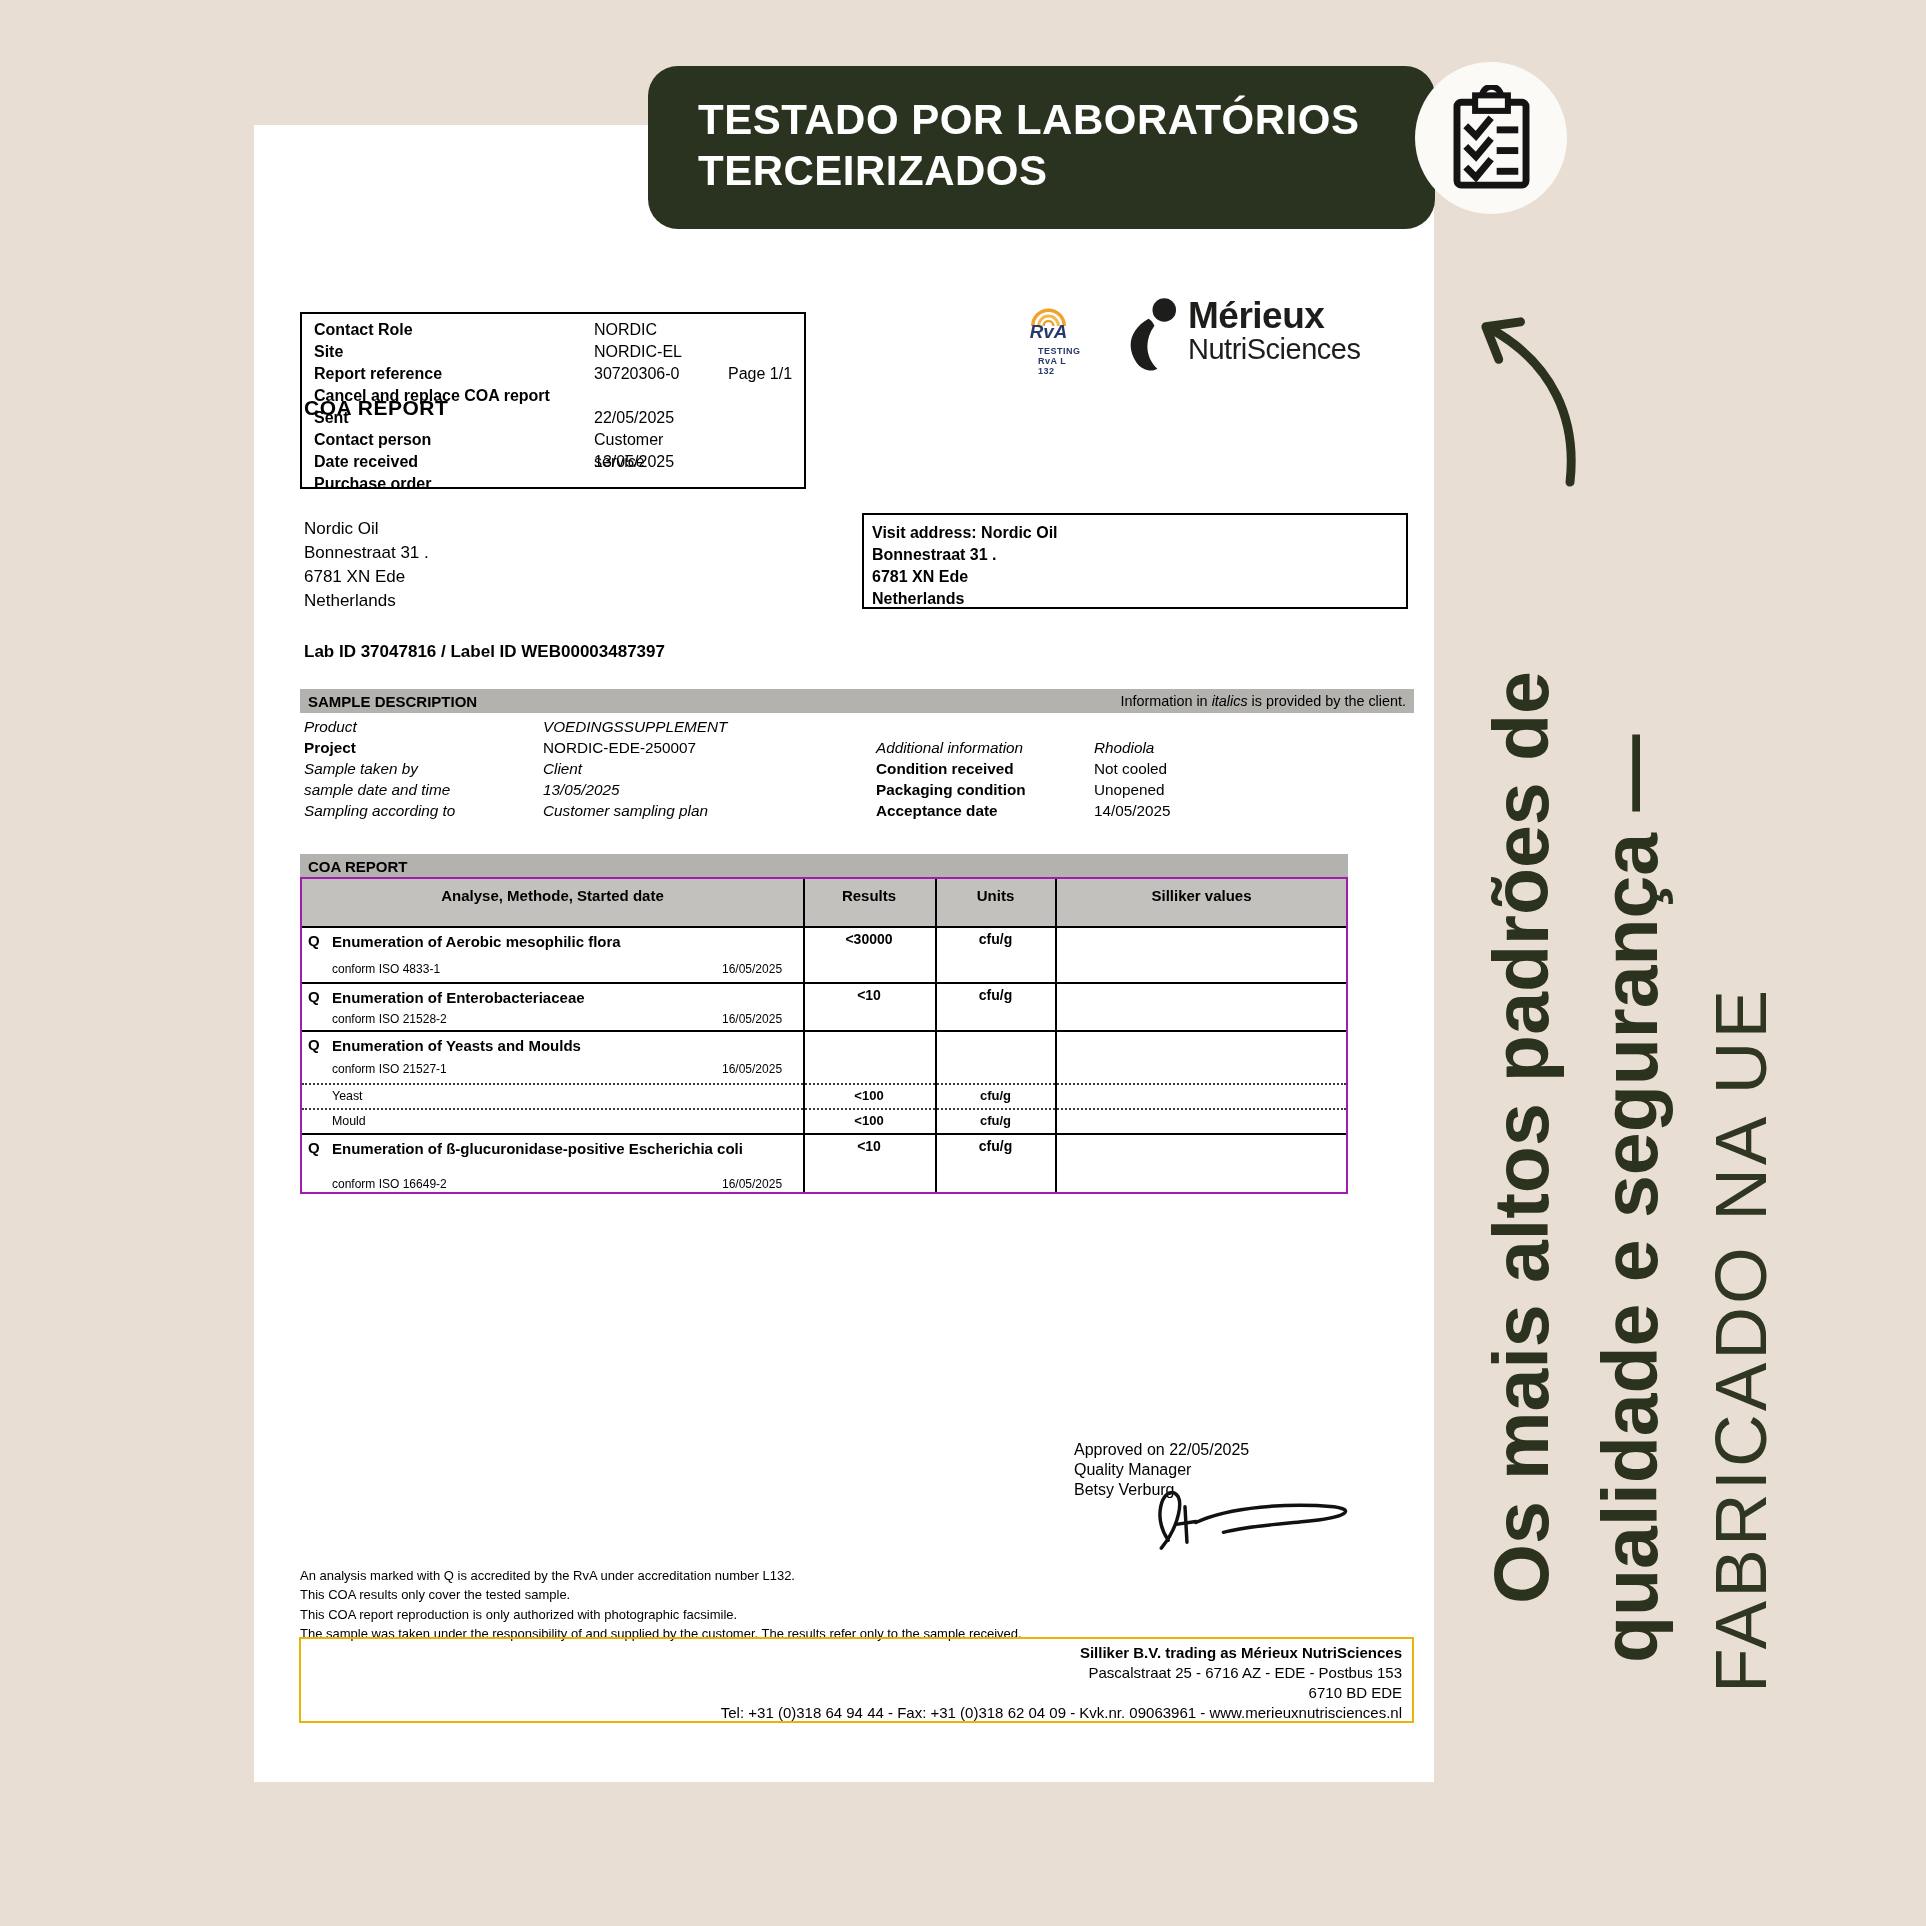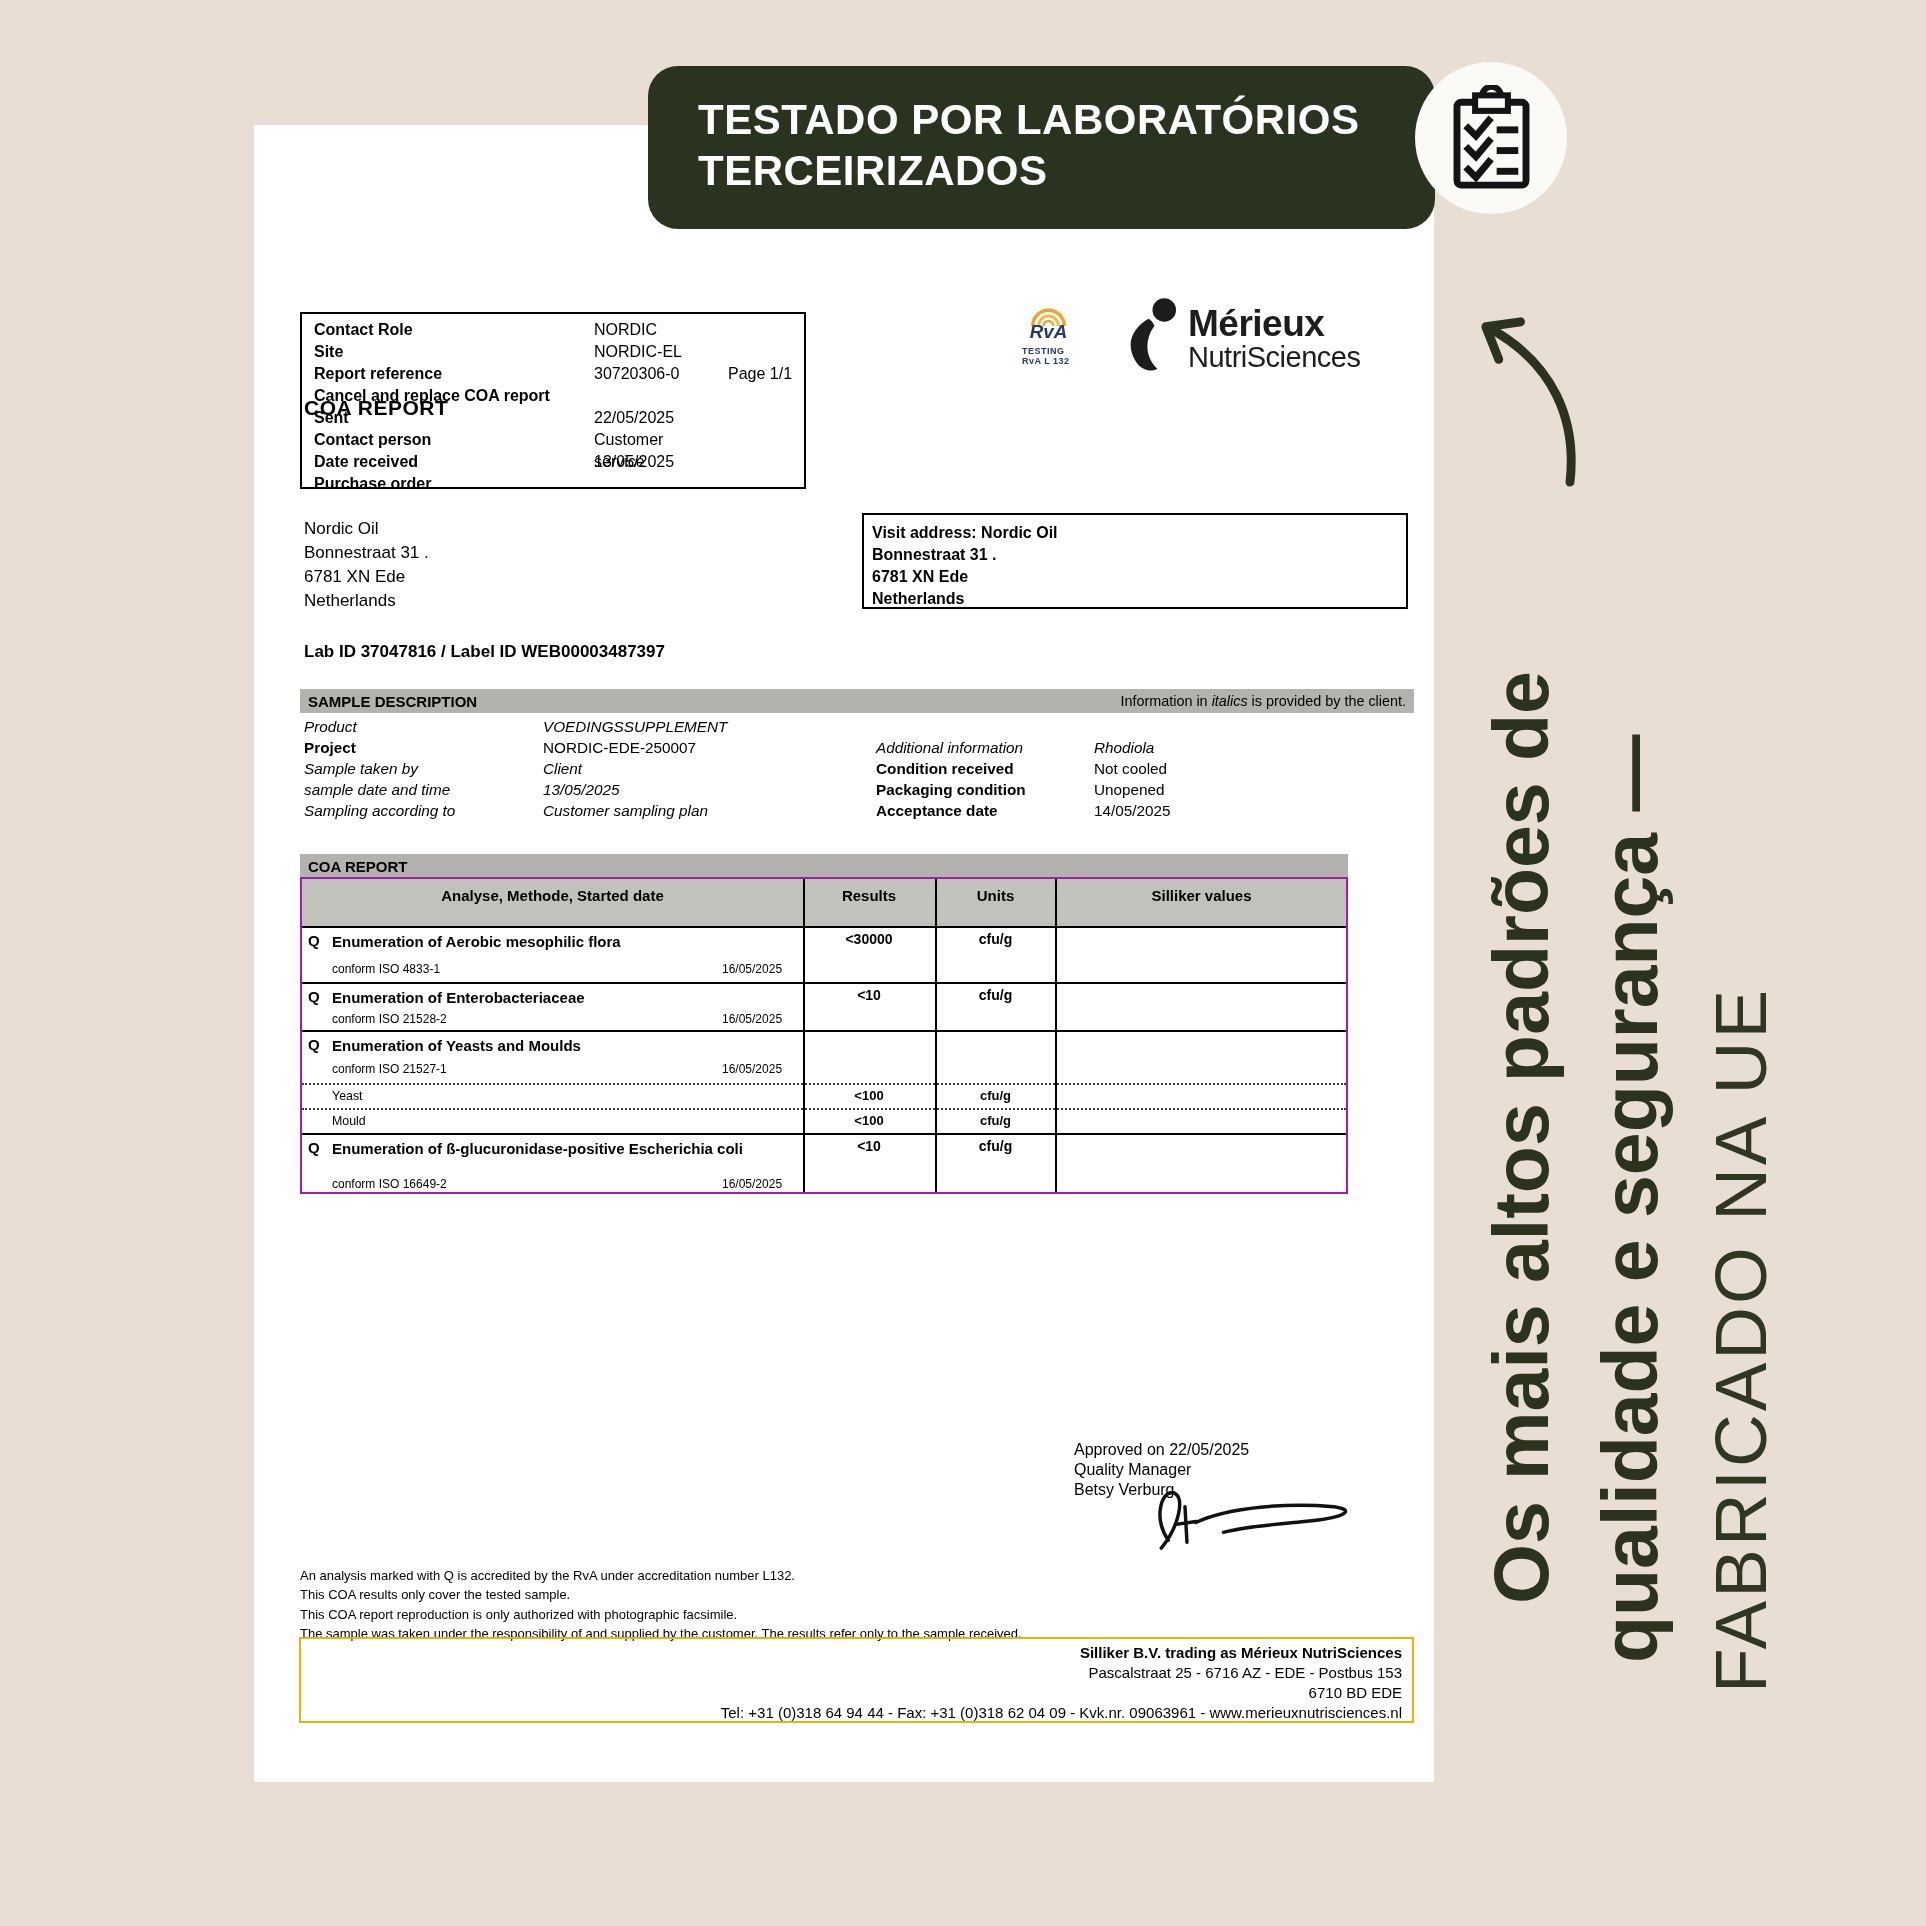--- a/index.html
+++ b/index.html
@@ -24,22 +24,22 @@
   .side-line.r{font-weight:normal;font-size:73px;letter-spacing:3px;color:#2f3723;}
 
   
   .doc-title{position:absolute;left:50px;top:271px;font-size:21px;font-weight:bold;letter-spacing:0.5px;}
 
   .contact-box{position:absolute;left:46px;top:187px;width:506px;height:177px;border:2px solid #000;box-sizing:border-box;padding-top:5px;}
   .crow{display:grid;grid-template-columns:280px 120px 1fr;height:22px;line-height:22px;font-size:16px;padding-left:12px;}
   .crow .cl{font-weight:bold;}
   .crow .cx{padding-left:14px;}
   .rva-logo{position:absolute;left:763px;top:173px;width:63px;height:65px;}
-  .rva-small{font-size:9px;line-height:10px;color:#27386b;font-weight:bold;letter-spacing:0.5px;margin-left:5px;}
-  .merieux{position:absolute;left:871px;top:172px;display:flex;align-items:flex-end;}
+  .rva-small{font-size:9px;line-height:10px;color:#27386b;font-weight:bold;letter-spacing:0.5px;margin-left:21px;}
+  .merieux{position:absolute;left:871px;top:172px;display:flex;}
   .merieux-txt{margin-left:10px;color:#1d1d1b;}
   .mx1{font-size:37px;font-weight:bold;line-height:37px;letter-spacing:-0.5px;}
   .mx2{font-size:29px;line-height:30px;letter-spacing:-0.5px;}
 
   .postal{position:absolute;left:50px;top:392px;font-size:17px;line-height:24px;}
   .labid{position:absolute;left:50px;top:517px;font-size:17px;font-weight:bold;}
 
   .visit-box{position:absolute;left:608px;top:388px;width:546px;height:96px;border:2px solid #000;box-sizing:border-box;
              padding:7px 0 0 8px;font-size:16px;font-weight:bold;line-height:22px;}
 

